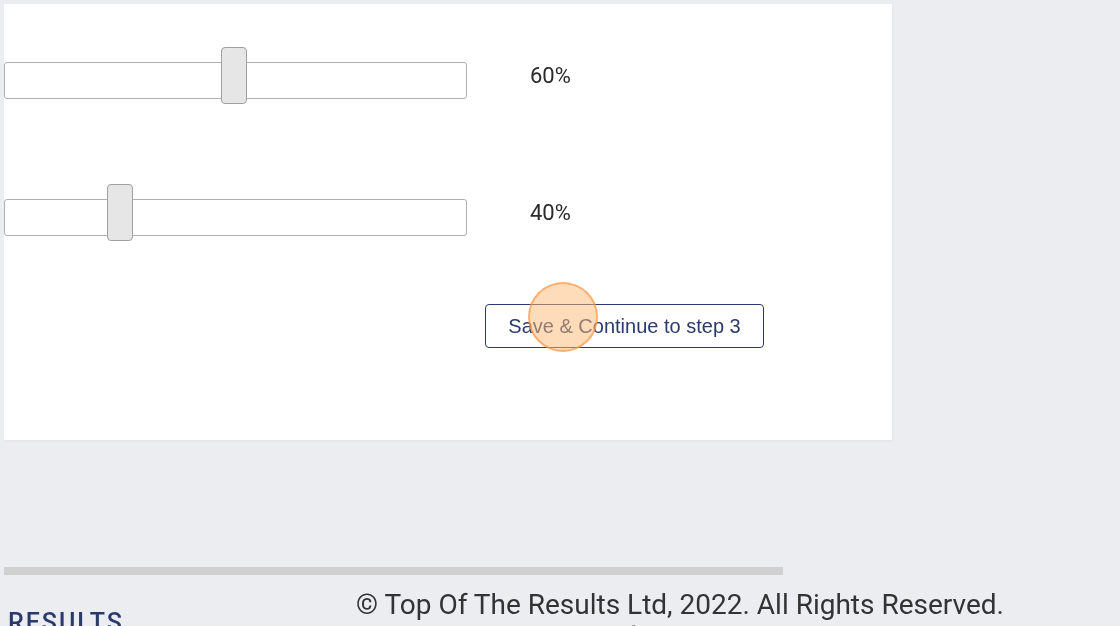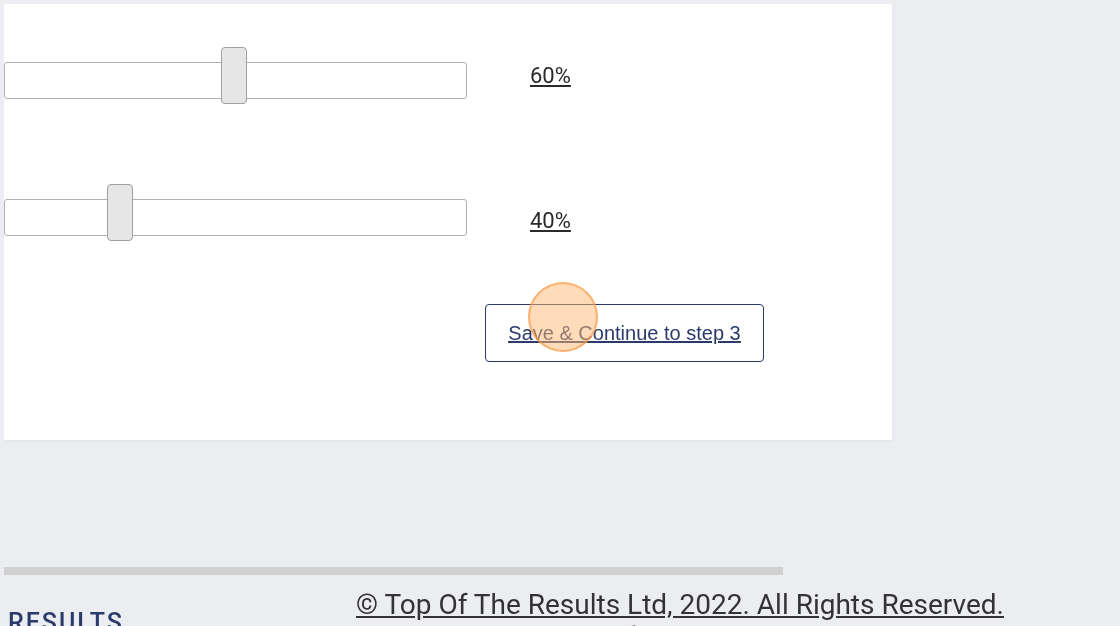--- a/index.html
+++ b/index.html
@@ -1,19 +1,18 @@
 <!DOCTYPE html>
 <html><head>
   <meta charset="utf-8">
   <style>
     * {
       margin: 0;
       padding: 4px;
       box-sizing: border-box;
-      text-decoration: underline;
     }
     body {
       font-family: -apple-system, BlinkMacSystemFont, 'Segoe UI', Roboto, sans-serif;
       background-color: #ecedf1;
       width: 1120px;
       height: 626px;
       overflow: hidden;
       position: relative;
     }
     .content-card {
@@ -60,28 +59,27 @@
       font-weight: 400;
       position: absolute;
     }
     .percentage-1 {
       top: 55px;
       left: 522px;
     }
     .percentage-2 {
       top: 192px;
       left: 522px;
-      margin-top: 8px;
     }
     .save-button {
       position: absolute;
       top: 300px;
       left: 481px;
       width: 279px;
-      height: 58px;
+      height: 44px;
       background-color: #ffffff;
       border: 1.5px solid #2a3a6b;
       border-radius: 4px;
       color: #2a3a6b;
       font-size: 20px;
       font-weight: 400;
       cursor: pointer;
       display: flex;
       align-items: center;
       justify-content: center;

